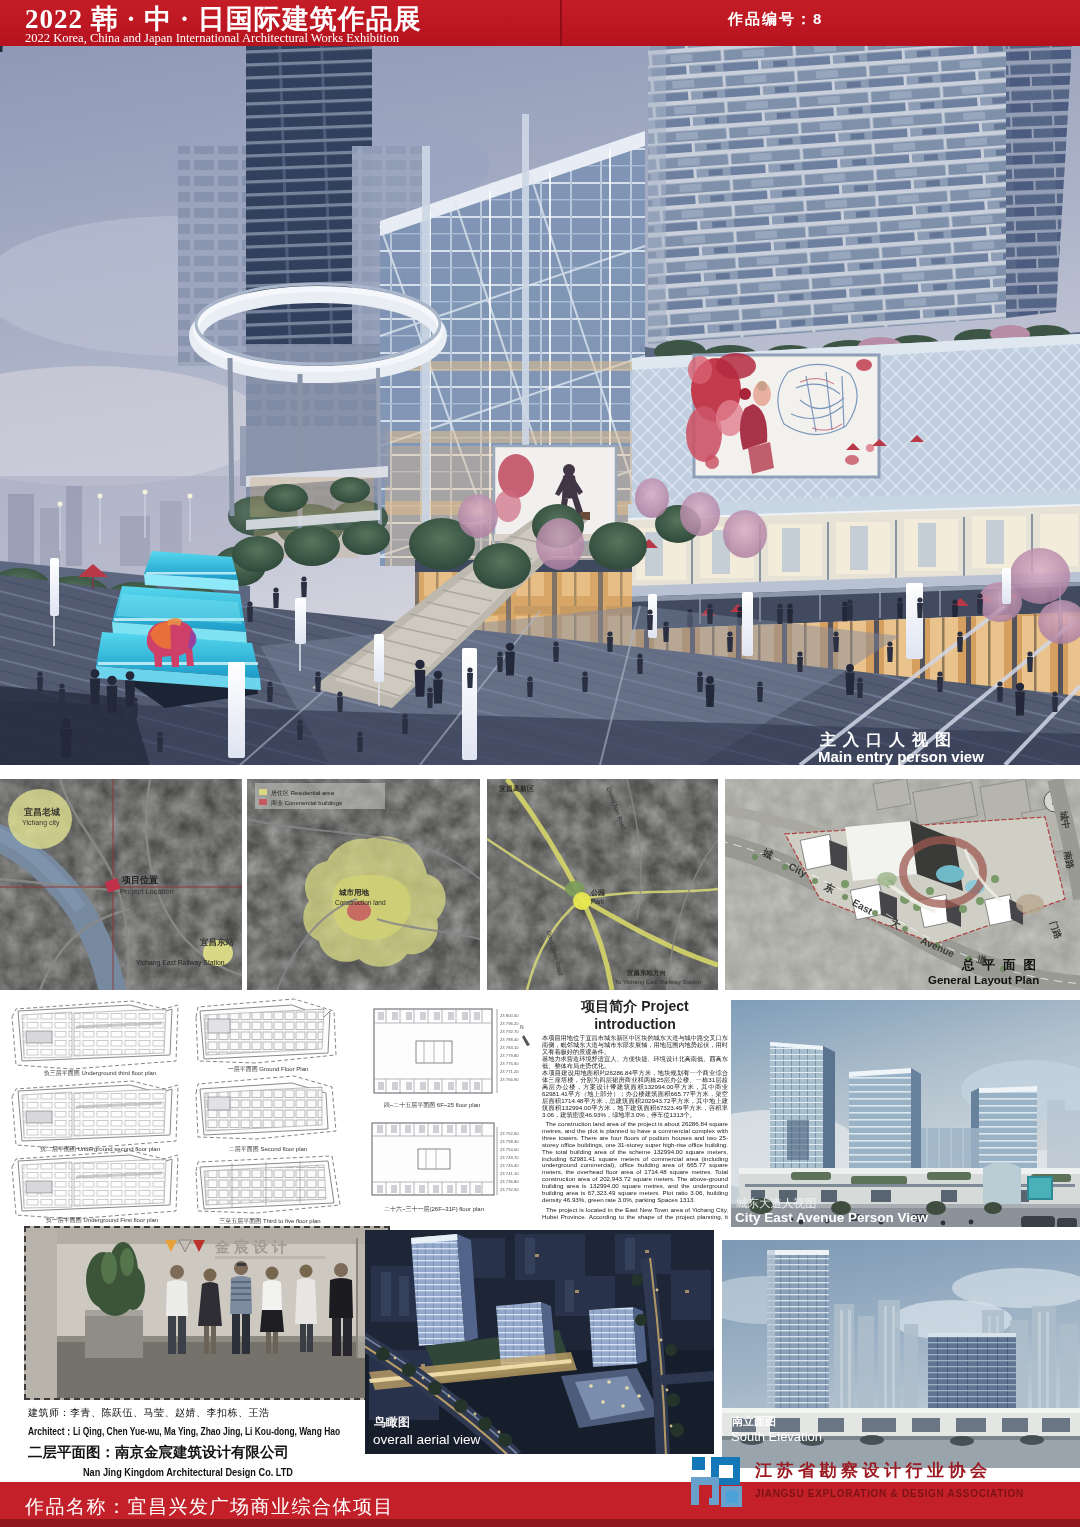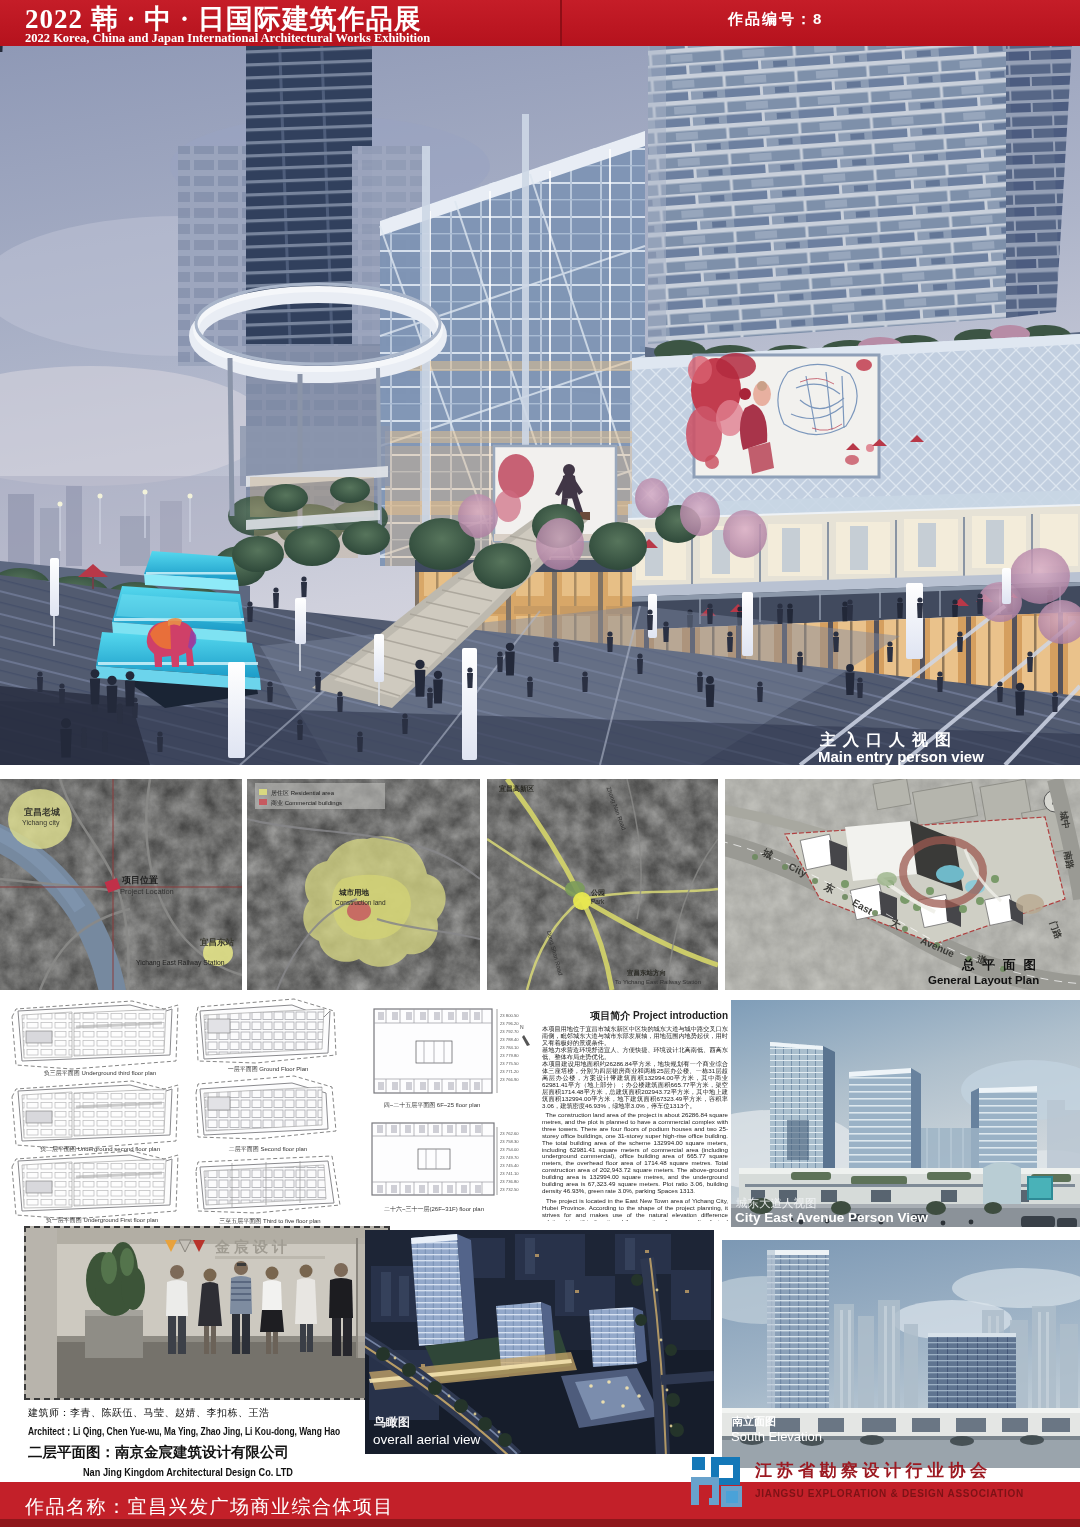--- a/index.html
+++ b/index.html
@@ -6,21 +6,21 @@
   body{width:1080px;height:1527px;position:relative;background:#ffffff;
        font-family:"Liberation Sans",sans-serif;overflow:hidden;}
   .abs{position:absolute;}
 </style>
 </head>
 <body>
 
 <div class="abs" id="header" style="left:0;top:0;width:1080px;height:46px;background:linear-gradient(180deg,#c51d28,#b5121d);">
   <div class="abs" style="left:560px;top:0;width:2px;height:46px;background:#8e0e16;"></div>
   <div class="abs" style="left:25px;top:1px;width:520px;height:30px;color:#fff;font-family:'Liberation Serif',serif;font-weight:bold;font-size:27px;letter-spacing:1px;">2022 韩 · 中 · 日国际建筑作品展</div>
-  <div class="abs" style="left:25px;top:31px;width:520px;color:#fff;font-family:'Liberation Serif',serif;font-weight:bold;font-size:12.5px;">2022 Korea, China and Japan International Architectural Works Exhibition</div>
+  <div class="abs" style="left:25px;top:31px;width:520px;color:#fff;font-family:'Liberation Serif',serif;font-weight:normal;font-size:12.5px;">2022 Korea, China and Japan International Architectural Works Exhibition</div>
   <div class="abs" style="left:728px;top:10px;width:150px;color:#fff;font-weight:bold;font-size:15px;letter-spacing:2px;">作品编号：8</div>
 </div>
 
 <div class="abs" id="main-render" style="left:0;top:46px;width:1080px;height:719px;background:#e5e5e5;">
 <svg width="1080" height="719" viewBox="0 0 1080 719" xmlns="http://www.w3.org/2000/svg">
 <defs>
   <linearGradient id="sky" x1="0" y1="0" x2="0.25" y2="1">
     <stop offset="0" stop-color="#8f99b6"></stop>
     <stop offset="0.45" stop-color="#adb4c9"></stop>
     <stop offset="0.8" stop-color="#cfd0dc"></stop>
@@ -848,21 +848,21 @@
         <text x="500" y="180">23 741.10</text>
  <text x="500" y="188">23 736.80</text>
         <text x="500" y="196">23 732.50</text>
 </g>
 <line x1="497" y1="14" x2="497" y2="98" stroke="#888" stroke-width="0.8"></line>
 <line x1="497" y1="132" x2="497" y2="200" stroke="#888" stroke-width="0.8"></line>
 <path d="M524,40 l6,10 -3,1 -5,-9 Z" fill="#555"></path>
 <text x="520" y="34" font-size="5" fill="#444">N</text>
 </svg></div>
 <div class="abs" id="intro" style="left:542px;top:995px;width:186px;height:226px;background:#fff;font-family:'Liberation Sans',sans-serif;overflow:hidden;">
-<div style="text-align:right;font-size:10px;font-weight:bold;color:#222;margin-top:14px;">项目简介 Project introduction</div>
+<div style="text-align:center;font-size:14px;font-weight:bold;color:#222;margin-top:3px;">项目简介 Project introduction</div>
 <div style="font-size:6.2px;line-height:7.0px;color:#1a1a1a;margin-top:2px;text-align:justify;">
 本项目用地位于宜昌市城东新区中区块的城东大道与城中路交叉口东南侧，毗邻城东大道与城市东部发展轴，用地范围内地势起伏，用时又有着极好的景观条件。<br>
 基地力求营造环境舒适宜人、方便快捷、环境设计北高南低、西高东低、整体布局走势优化。<br>
 本项目建设用地面积约26286.84平方米，地块规划有一个商业综合体三座塔楼，分别为四层裙房商业和两栋25层办公楼、一栋31层超高层办公楼，方案设计带建筑面积132994.00平方米，其中商业62981.41平方（地上部分）；办公楼建筑面积665.77平方米，架空层面积1714.48平方米，总建筑面积202943.72平方米，其中地上建筑面积132994.00平方米，地下建筑面积67323.49平方米，容积率3.06，建筑密度46.93%，绿地率3.0%，停车位1313个。</div>
 <div style="font-size:6.2px;line-height:6.9px;color:#1a1a1a;margin-top:3px;text-align:justify;">
 &nbsp;&nbsp;The construction land area of the project is about 26286.84 square metres, and the plot is planned to have a commercial complex with three towers. There are four floors of podium houses and two 25-storey office buildings, one 31-storey super high-rise office building. The total building area of the scheme 132994.00 square meters, including 62981.41 square meters of commercial area (including underground commercial), office building area of 665.77 square meters, the overhead floor area of 1714.48 square metres. Total construction area of 202,943.72 square meters. The above-ground building area is 132994.00 square metres, and the underground building area is 67,323.49 square meters. Plot ratio 3.06, building density 46.93%, green rate 3.0%, parking Spaces 1313.</div>
 <div style="font-size:6.2px;line-height:6.9px;color:#1a1a1a;margin-top:3px;text-align:justify;">
 &nbsp;&nbsp;The project is located in the East New Town area of Yichang City, Hubei Province. According to the shape of the project planning, it strives for and makes use of the natural elevation difference relationship within the site, while respecting the surrounding factual environment. Strive for the coordination and integration of architecture and the city. The site design is high in the north and low in the south, high in the west and low in the east.</div>
 </div>
 <div class="abs" id="cityeast" style="left:731px;top:1000px;width:349px;height:227px;">

